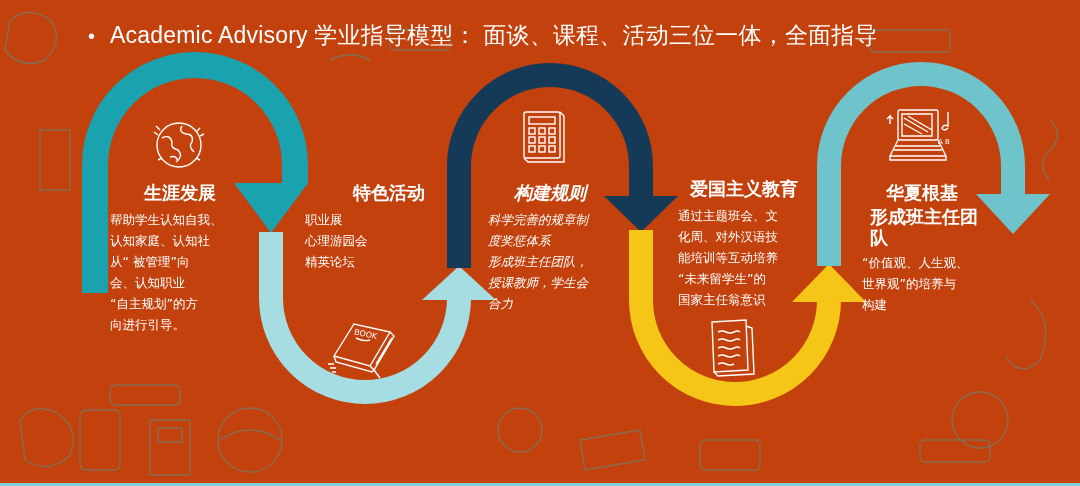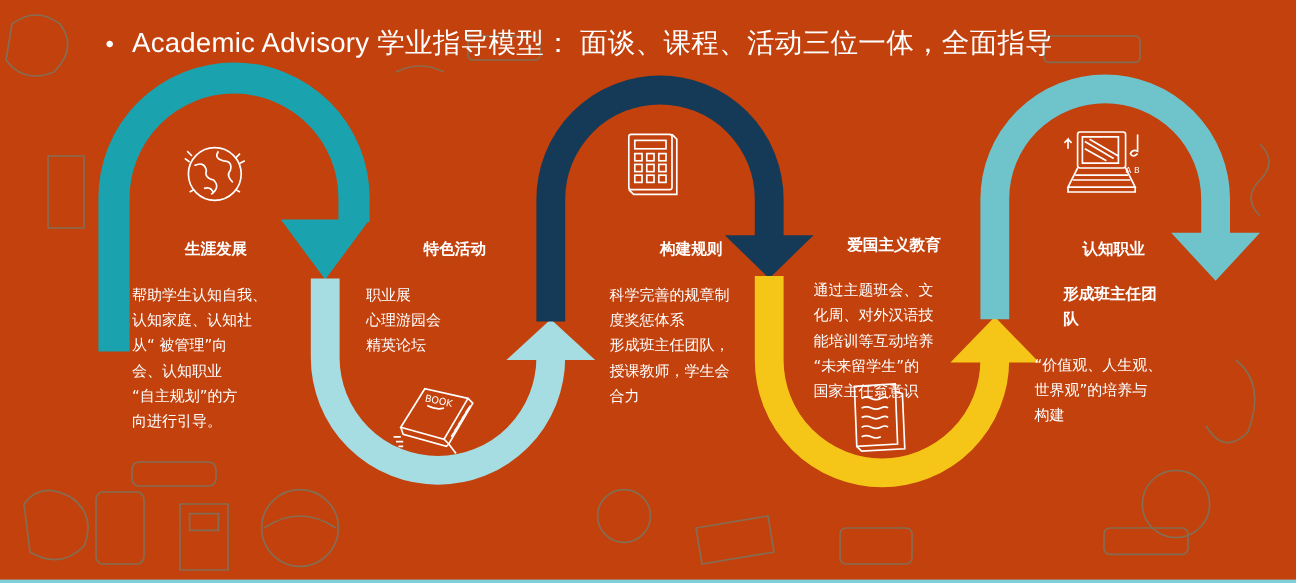--- a/index.html
+++ b/index.html
@@ -4,21 +4,21 @@
 <style>
   html, body { margin: 0; padding: 0; }
   body { width: 1080px; height: 486px; overflow: hidden; font-family: "DejaVu Sans", "Liberation Sans", sans-serif; }
   .slide { position: relative; width: 1080px; height: 486px; background: #c2410c; overflow: hidden; }
   .bg-doodles { position: absolute; left: 0; top: 0; width: 1080px; height: 486px; }
   .bottom-bar { position: absolute; left: 0; bottom: 0; width: 1080px; height: 3px; background: #7fcfd6; }
   .title { position: absolute; left: 88px; top: 20px; color: #ffffff; font-family: "Liberation Sans", sans-serif; font-size: 23px; white-space: nowrap; letter-spacing: 0.2px; }
   .title .bullet { display: inline-block; width: 22px; font-size: 20px; }
   .flow { position: absolute; left: 0; top: 0; width: 1080px; height: 486px; }
   .block { position: absolute; color: #ffffff; font-size: 12.5px; line-height: 21px; }
-  .block h3 { margin: 16px; font-size: 13px; font-weight: bold; line-height: 21px; text-align: center; }
+  .block h3 { margin: 0; font-size: 18px; font-weight: bold; line-height: 21px; text-align: center; }
   .block .lines div { white-space: nowrap; }
   .icon { position: absolute; }
 </style>
 </head>
 <body>
 
 <div class="slide">
 
   <svg class="bg-doodles" viewBox="0 0 1080 486">
     <g fill="none" stroke="#3aa3aa" stroke-width="1.4" opacity="0.45">
@@ -147,29 +147,29 @@
       <div>帮助学生认知自我、</div>
       <div>认知家庭、认知社</div>
       <div>从“ 被管理”向</div>
       <div>会、认知职业</div>
       <div>“自主规划”的方</div>
       <div>向进行引导。</div>
     </div>
   </div>
 
   <div class="block" style="left:305px; top:182px; width:120px;">
-    <h3 style="text-align:center; padding-left:28px;">特色活动</h3>
+    <h3 style="text-align:right; padding-left:28px;">特色活动</h3>
     <div class="lines" style="margin-top:6px;">
       <div>职业展</div>
       <div>心理游园会</div>
       <div>精英论坛</div>
     </div>
   </div>
 
-  <div class="block" style="left:508px; top:182px; width:140px;">
+  <div class="block" style="left:488px; top:182px; width:140px;font-style:italic;">
     <h3 style="text-align:left; padding-left:26px;">构建规则</h3>
     <div class="lines" style="margin-top:6px;">
       <div>科学完善的规章制</div>
       <div>度奖惩体系</div>
       <div>形成班主任团队，</div>
       <div>授课教师，学生会</div>
       <div>合力</div>
     </div>
   </div>
 
@@ -178,21 +178,21 @@
     <div class="lines" style="margin-top:6px;">
       <div>通过主题班会、文</div>
       <div>化周、对外汉语技</div>
       <div>能培训等互动培养</div>
       <div>“未来留学生”的</div>
       <div>国家主任翁意识</div>
     </div>
   </div>
 
   <div class="block" style="left:862px; top:182px; width:130px;">
-    <h3 style="text-align:left; padding-left:24px;">认知职业</h3>
+    <h3 style="text-align:left; padding-left:24px;">华夏根基</h3>
     <h3 style="text-align:left; padding-left:8px; margin-top:3px;">形成班主任团队</h3>
     <div class="lines" style="margin-top:4px;">
       <div>“价值观、人生观、</div>
       <div>世界观”的培养与</div>
       <div>构建</div>
     </div>
   </div>
 
   <div class="bottom-bar"></div>
 </div>

